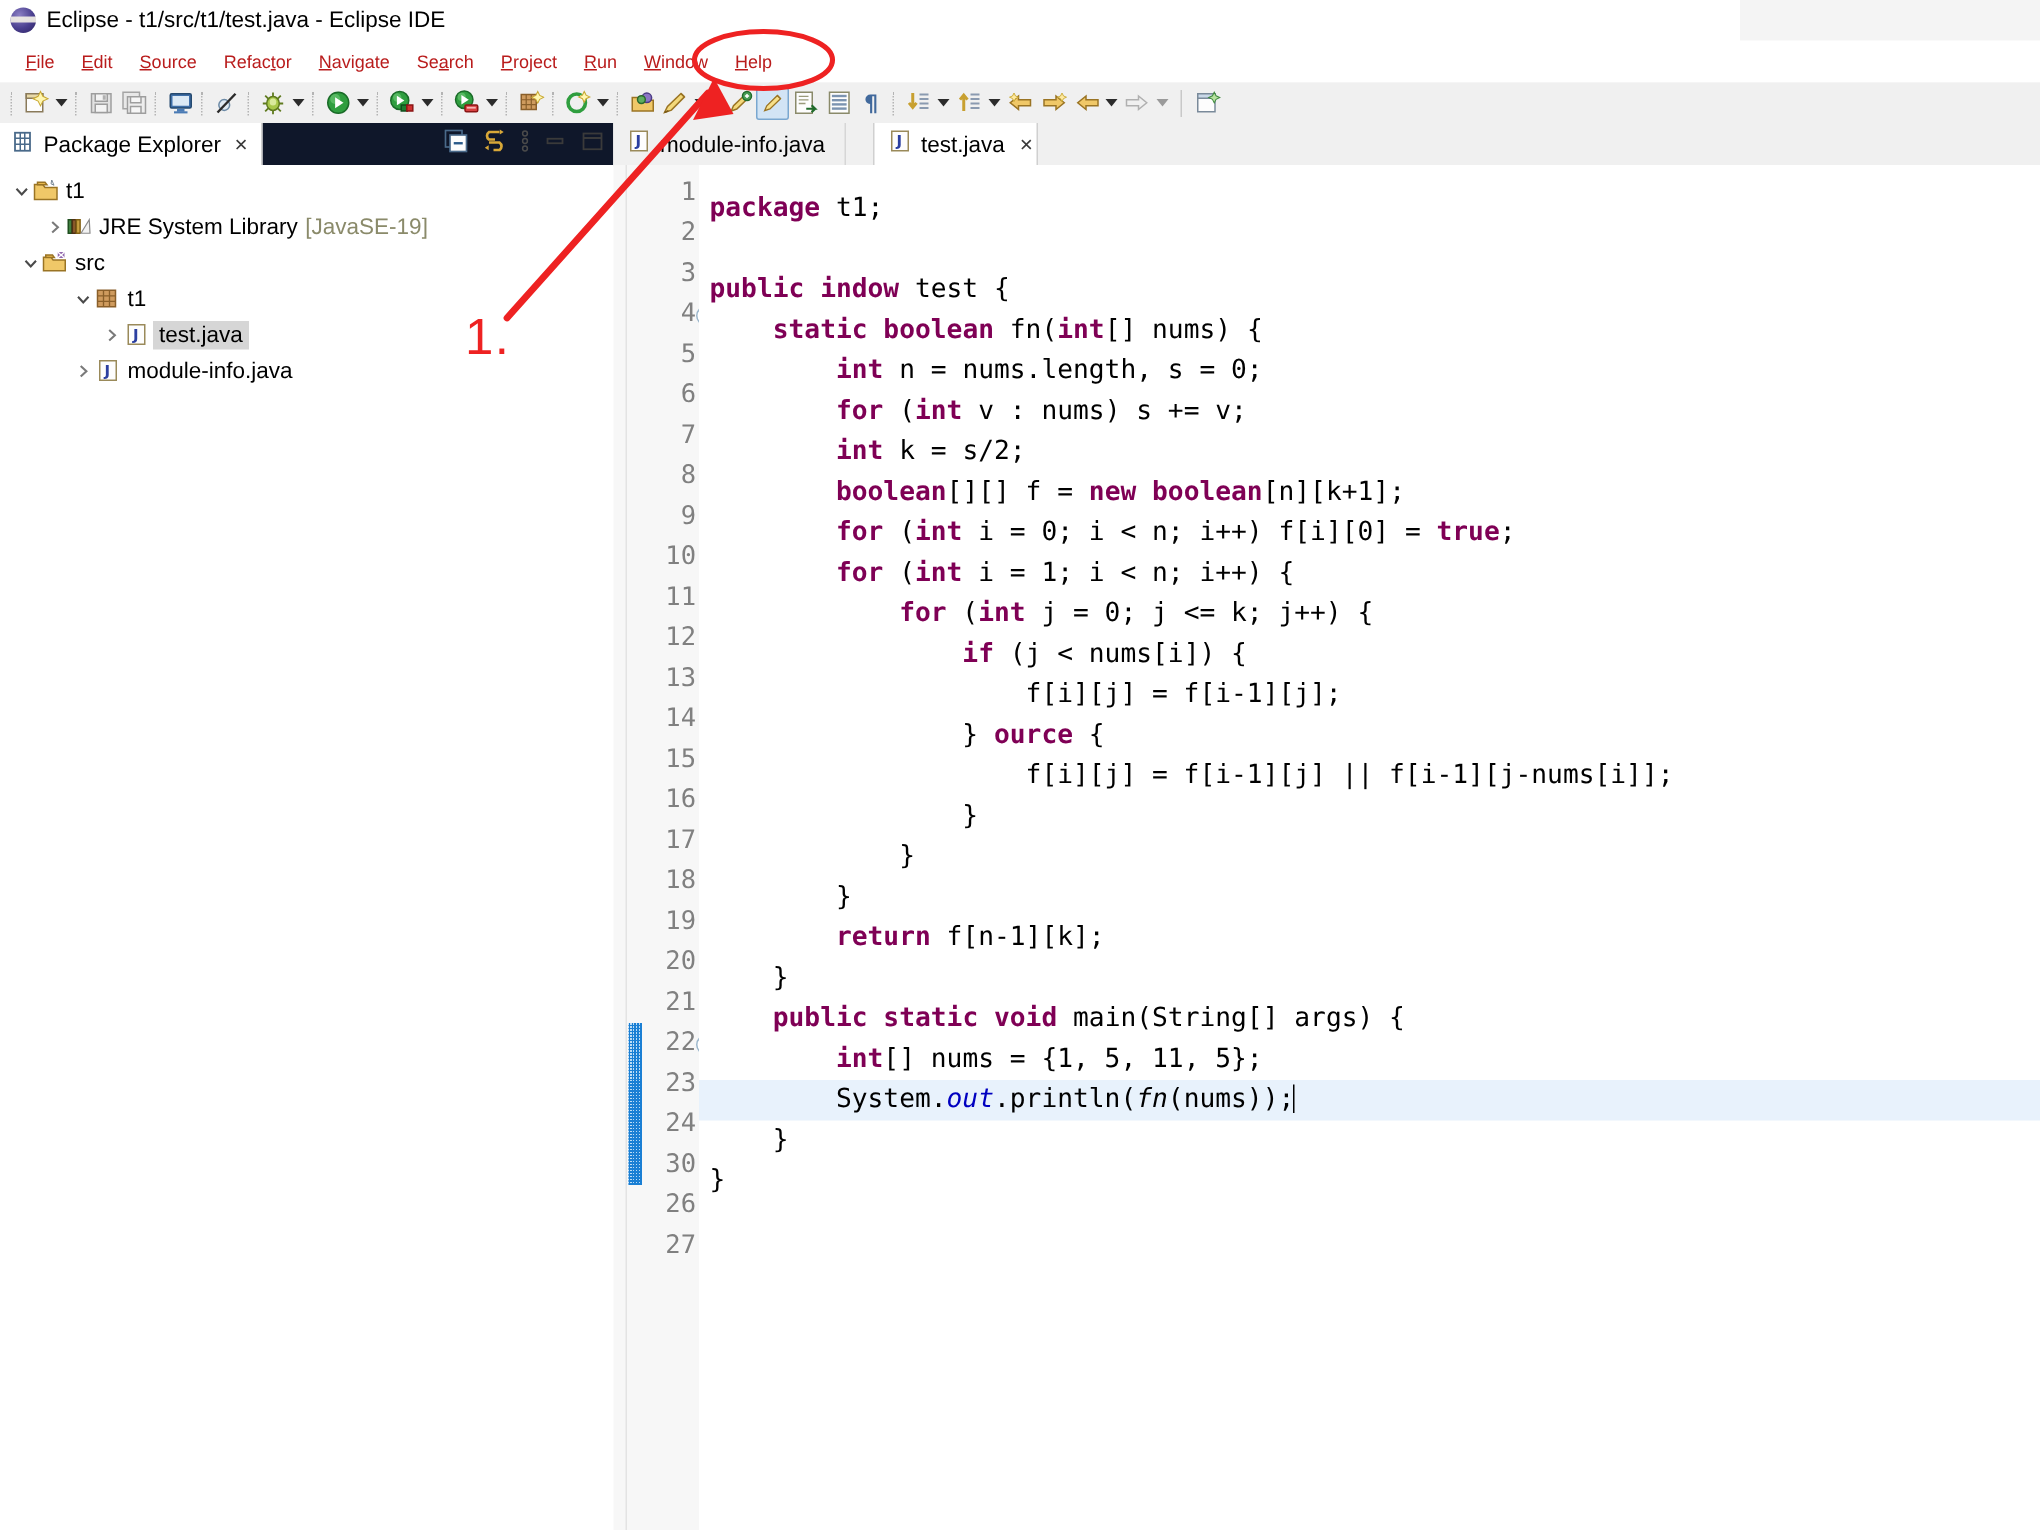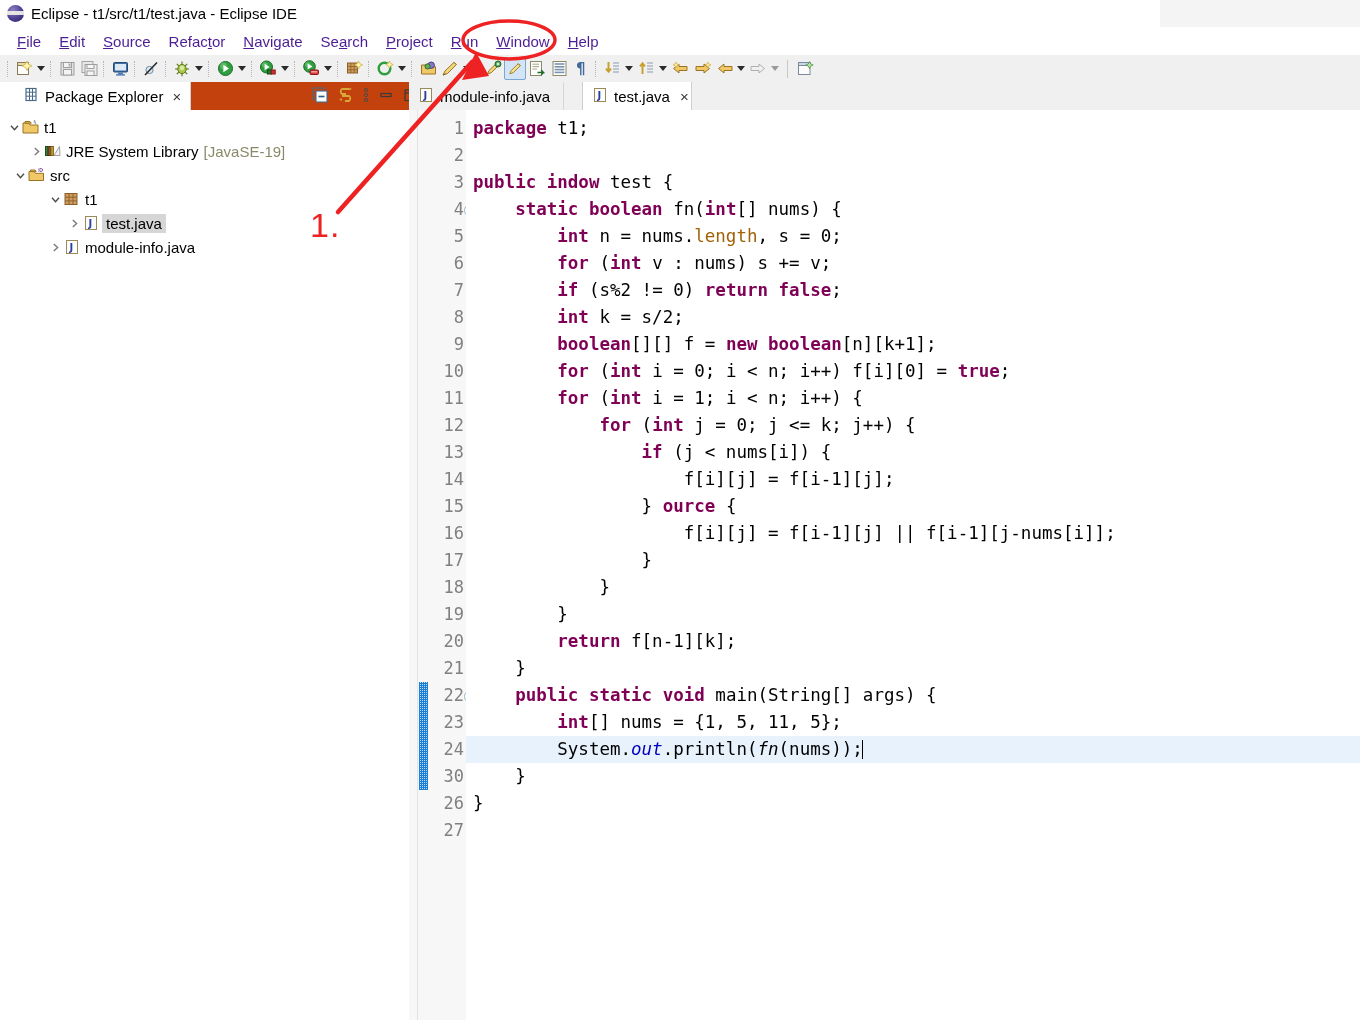--- a/index.html
+++ b/index.html
@@ -33,21 +33,21 @@
     background:#f2efe6;opacity:.92;
   }
   .title-text{font-size:15px;color:#000;letter-spacing:0;}
 
   
   .menubar{
     position:absolute;left:0;top:27px;width:1360px;height:28px;
     background:#ffffff;display:flex;align-items:center;padding-left:8px;
   }
   .menu-item{
-    font-size:15px;color:#4c1d95;padding:2px 9px;cursor:default;white-space:nowrap;
+    font-size:12px;color:#b91c1c;padding:2px 9px;cursor:default;white-space:nowrap;
   }
   .menu-item u{text-decoration:underline;text-underline-offset:1px;}
 
   
   .toolbar{
     position:absolute;left:0;top:55px;width:1360px;height:27px;
     background:#f0f0f0;
     border-bottom:1px solid #d6d6d6;
     display:flex;align-items:center;
   }
@@ -63,21 +63,21 @@
   .arrow-dn.dim i{border-top-color:#9a9a9a;}
   .sep{width:2px;height:16px;border-left:1px dotted #b4b4b4;margin:0 3px;}
   .sep-solid{width:1px;height:18px;background:#c8c8c8;margin:0 6px;}
   .tbtn.sel{background:#d2e4f5;border:1px solid #7aa7d0;border-radius:2px;box-sizing:border-box;}
 
   
   .leftpanel{
     position:absolute;left:0;top:82px;width:409px;height:938px;background:#ffffff;
   }
   .pe-tabrow{
-    position:absolute;left:16px;top:0;width:409px;height:28px;background:#c2410c;
+    position:absolute;left:0;top:0;width:409px;height:28px;background:#0f172a;
     border-bottom:1px solid #d0d0d0;
   }
   .pe-tab{
     position:absolute;left:0;top:0;height:28px;background:#ffffff;
     display:flex;align-items:center;padding:0 9px 0 8px;
     border-right:1px solid #d0d0d0;
   }
   .pe-tab .lbl{font-size:15px;color:#000;margin-left:6px;}
   .pe-tab .x{
     margin-left:9px;font-size:15px;color:#3a3a3a;line-height:1;
@@ -141,30 +141,30 @@
   }
   .lnrow{height:27px;line-height:27px;padding-right:2px;position:relative;}
   .fold{
     position:absolute;right:-11px;top:8px;width:11px;height:11px;
     border:1px solid #9cb7cc;border-radius:50%;background:#fff;
     display:flex;align-items:center;justify-content:center;
   }
   .fold i{display:block;width:5px;height:1px;background:#4a7da3;}
   .codecol{
     flex:1 1 auto;position:relative;background:#ffffff;overflow:hidden;
-    padding-top:5px;box-sizing:border-box;
+    padding-top:16px;box-sizing:border-box;
   }
   .cline{
     height:27px;line-height:27px;
     font-family:"DejaVu Sans Mono", monospace;font-size:17.5px;color:#000;
     white-space:pre;padding-left:7px;
   }
   .cline.cur{background:#e8f2fc;}
   .k{color:#7f0055;font-weight:bold;}
-  .f{color:#a16207;}
+  .f{color:#000000;}
   .sf{color:#0000c0;font-style:italic;font-weight:normal;}
   .mi{font-style:italic;}
   .caret{display:inline-block;width:1px;height:19px;background:#000;vertical-align:-4px;margin-left:-1px;}
 
   
   .annot{position:absolute;left:0;top:0;width:1360px;height:1020px;pointer-events:none;}
   .annot-num{
     position:absolute;left:310px;top:206px;
     font-family:"Liberation Sans", sans-serif;font-size:34px;color:#ee2222;
     font-weight:400;letter-spacing:1px;
@@ -640,21 +640,20 @@
         <div class="lnrow">26</div>
         <div class="lnrow">27</div>
       </div>
       <div class="codecol" id="codecol">
           <div class="cline"><span class="k">package</span><span> t1;</span></div>
           <div class="cline">&nbsp;</div>
           <div class="cline"><span class="k">public indow</span><span> test {</span></div>
           <div class="cline"><span>    </span><span class="k">static boolean</span><span> fn(</span><span class="k">int</span><span>[] nums) {</span></div>
           <div class="cline"><span>        </span><span class="k">int</span><span> n = nums.</span><span class="f">length</span><span>, s = 0;</span></div>
           <div class="cline"><span>        </span><span class="k">for</span><span> (</span><span class="k">int</span><span> v : nums) s += v;</span></div>
-          <div class="cline"><span>        </span><span class="k">if</span><span> (s%2 != 0) </span><span class="k">return false</span><span>;</span></div>
           <div class="cline"><span>        </span><span class="k">int</span><span> k = s/2;</span></div>
           <div class="cline"><span>        </span><span class="k">boolean</span><span>[][] f = </span><span class="k">new boolean</span><span>[n][k+1];</span></div>
           <div class="cline"><span>        </span><span class="k">for</span><span> (</span><span class="k">int</span><span> i = 0; i &lt; n; i++) f[i][0] = </span><span class="k">true</span><span>;</span></div>
           <div class="cline"><span>        </span><span class="k">for</span><span> (</span><span class="k">int</span><span> i = 1; i &lt; n; i++) {</span></div>
           <div class="cline"><span>            </span><span class="k">for</span><span> (</span><span class="k">int</span><span> j = 0; j &lt;= k; j++) {</span></div>
           <div class="cline"><span>                </span><span class="k">if</span><span> (j &lt; nums[i]) {</span></div>
           <div class="cline"><span>                    f[i][j] = f[i-1][j];</span></div>
           <div class="cline"><span>                } </span><span class="k">ource</span><span> {</span></div>
           <div class="cline"><span>                    f[i][j] = f[i-1][j] || f[i-1][j-nums[i]];</span></div>
           <div class="cline"><span>                }</span></div>

